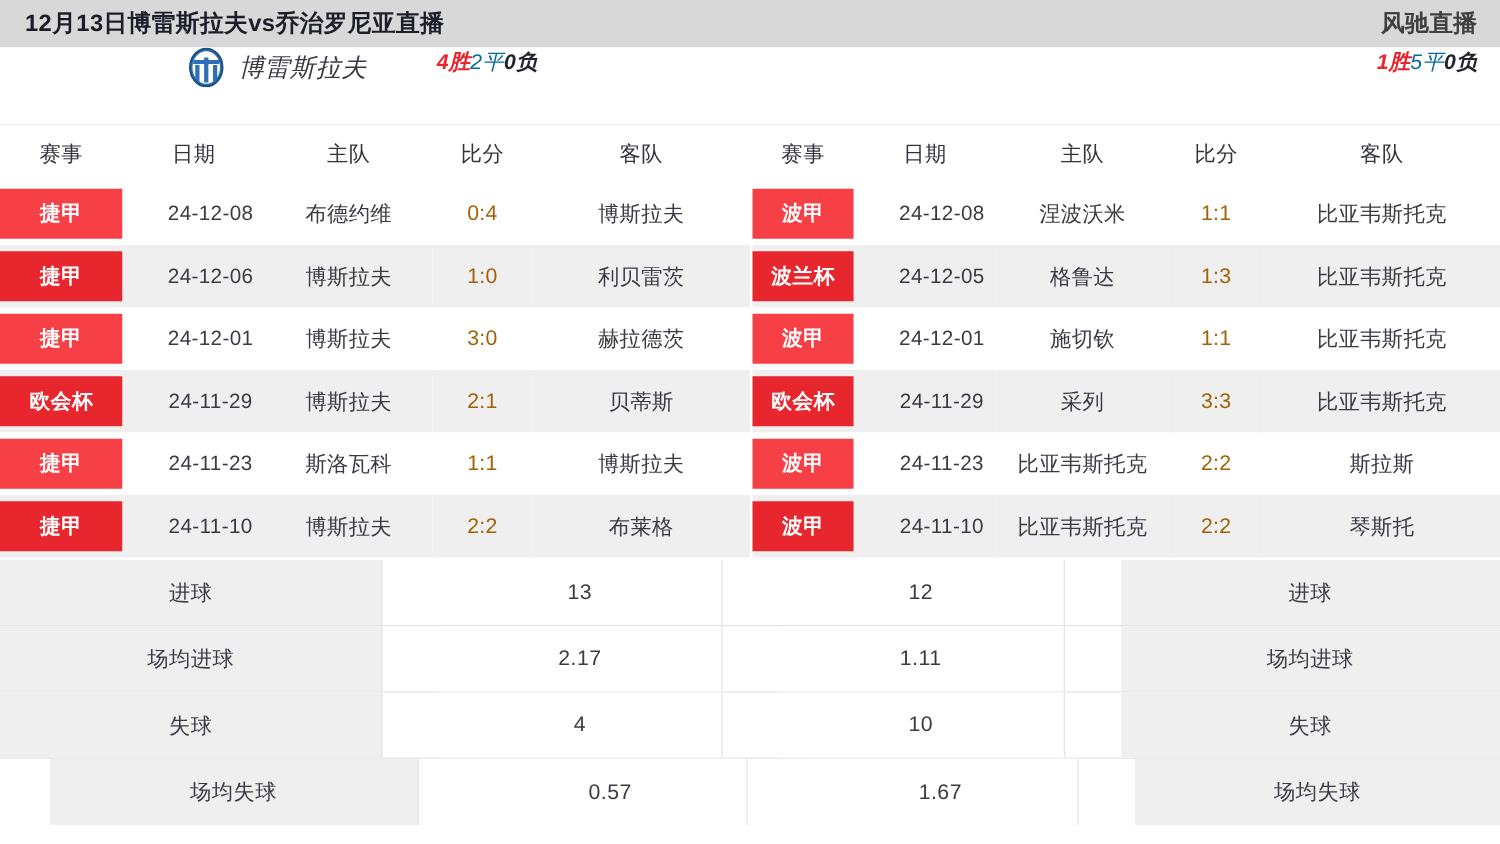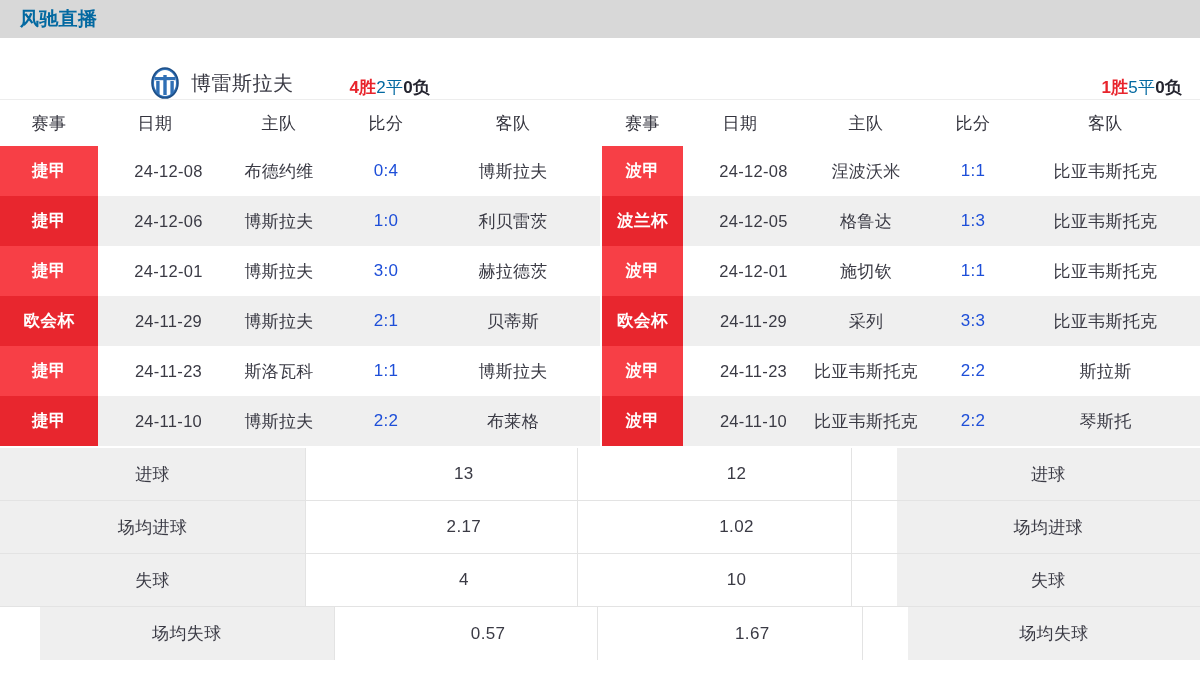--- a/index.html
+++ b/index.html
@@ -21,36 +21,37 @@
   }
   .topbar-title {
     font-size: 19px;
     font-weight: bold;
     color: #1d1d29;
     letter-spacing: .3px;
   }
   .topbar-brand {
     font-size: 19px;
     font-weight: bold;
-    color: #0369a1;
+    color: #404040;
     letter-spacing: .3px;
   }
 
   
   .teamstrip {
     height: 62px;
     display: flex;
     background: #ffffff;
     border-bottom: 1px solid #ededed;
   }
   .teamhalf {
     width: 600px;
     display: flex;
-    align-items: flex-end;
+    align-items: flex-start;
     position: relative;
+    font-style: italic;
   }
   .teamhalf.left  { padding-left: 150px; }
   .teamhalf.right { padding-left: 752px; }
 
   .team-id { display: flex; align-items: center; gap: 11px; }
   .logo { width: 30px; height: 32px; flex: none; display:block; }
 
   .team-name {
     font-size: 20px;
     color: #3a3a44;
@@ -89,26 +90,26 @@
   .mtable tbody tr.even td { background: #efefef; }
 
   .mtable td {
     font-size: 17px;
     color: #3a3a44;
     text-align: center;
     letter-spacing: .3px;
     white-space: nowrap;
   }
   .mtable td.c-date  { color: #3a3a44; font-size: 16.5px; padding-left: 27px; }
-  .mtable td.c-score { color: #1d4ed8; }
+  .mtable td.c-score { color: #a16207; }
 
   
   td.c-league { padding: 0; }
   .badge {
-    height: 50px;
+    height: 40px;
     display: flex;
     align-items: center;
     justify-content: center;
     font-size: 16.5px;
     font-weight: bold;
     color: #ffffff;
     letter-spacing: .5px;
   }
   .badge.sh-a { background: #f73f46; }
   .badge.sh-b { background: #e8262e; }
@@ -150,20 +151,21 @@
   .cell.value { background: #ffffff; }
   .cell.l-label { width: 345px; }
   .cell.l-value { width: 255px; }
   .cell.r-value { width: 258px; }
   .cell.r-label { width: 342px; border-right: none; }
 </style>
 </head>
 <body>
 
 <div class="topbar">
+  <div class="topbar-title">12月13日博雷斯拉夫vs乔治罗尼亚直播</div>
   <div class="topbar-brand">风驰直播</div>
 </div>
 
 <div class="teamstrip">
 
   <div class="teamhalf left">
     <div class="team-id">
       <svg class="logo" viewBox="0 0 30 32">
         <ellipse cx="15" cy="16" rx="13" ry="15" fill="#2f6fb5"></ellipse>
         <ellipse cx="15" cy="16" rx="11" ry="13" fill="#ffffff"></ellipse>
@@ -350,21 +352,21 @@
 <div class="stats">
     <div class="stat-row">
       <div class="cell label l-label">进球</div>
       <div class="cell value l-value">13</div>
       <div class="cell value r-value">12</div>
       <div class="cell label r-label">进球</div>
     </div>
     <div class="stat-row">
       <div class="cell label l-label">场均进球</div>
       <div class="cell value l-value">2.17</div>
-      <div class="cell value r-value">1.02</div>
+      <div class="cell value r-value">1.11</div>
       <div class="cell label r-label">场均进球</div>
     </div>
     <div class="stat-row">
       <div class="cell label l-label">失球</div>
       <div class="cell value l-value">4</div>
       <div class="cell value r-value">10</div>
       <div class="cell label r-label">失球</div>
     </div>
     <div class="stat-row">
       <div class="cell label l-label">场均失球</div>

